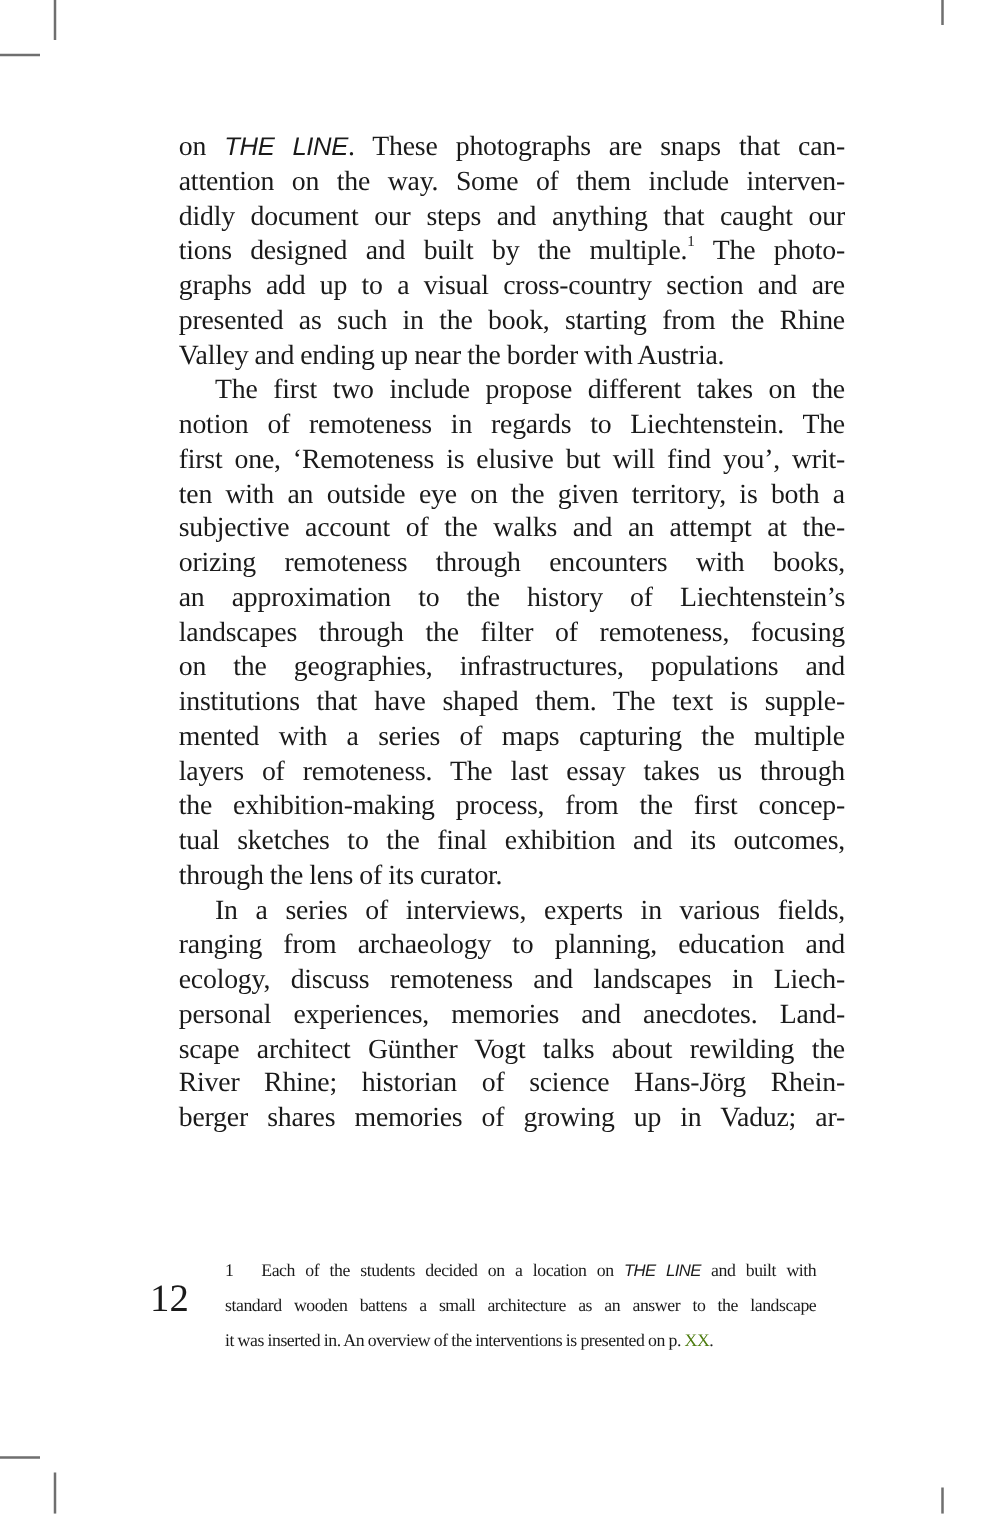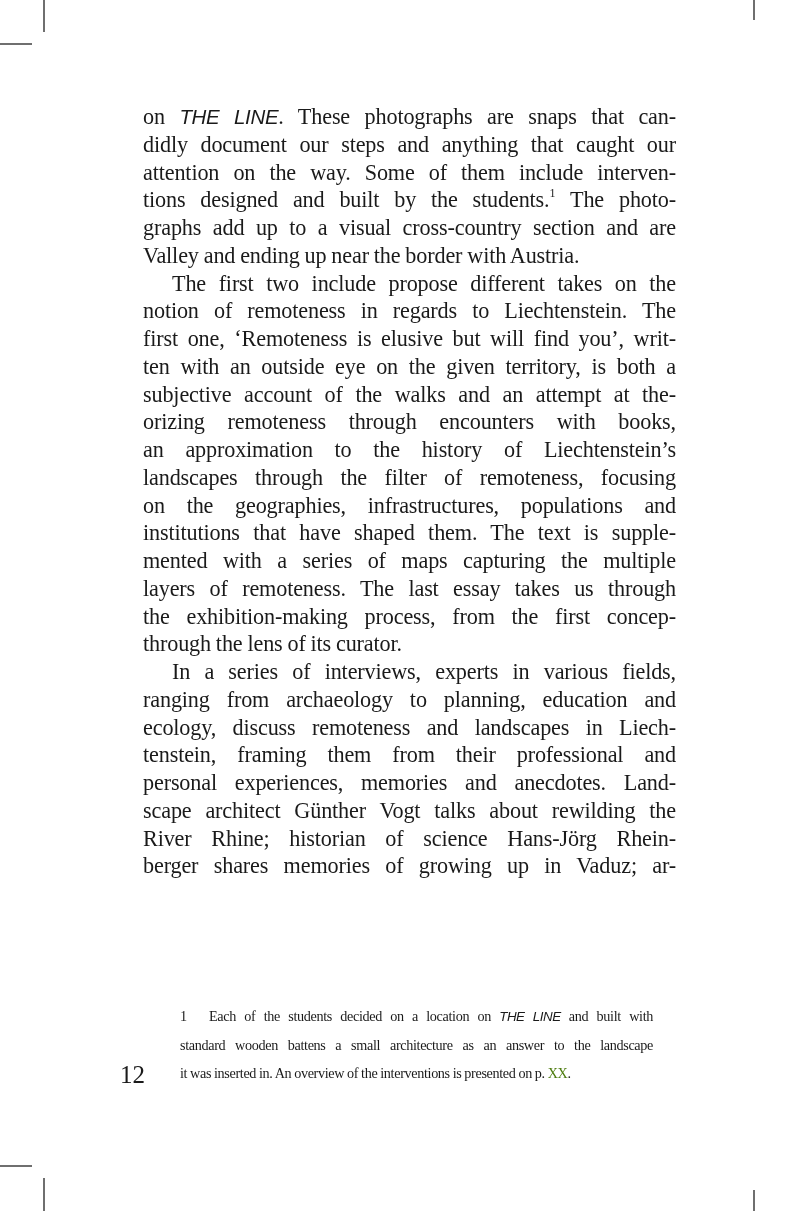--- a/index.html
+++ b/index.html
@@ -91,66 +91,66 @@
       letter-spacing: -0.5px;
     }
     .xref {
       color: #8e1a73;
     }
 
     #folio {
       position: absolute;
       left: 120px;
       top: 1024px;
-      font-size: 25px;
+      font-size: 31px;
       line-height: 30px;
       color: #1a1a1a;
-      margin-top: 36px;
     }
   </style>
 </head>
 <body>
 
 <div class="crop v" style="left:43px; top:0; height:32px;"></div>
 <div class="crop h" style="left:0; top:43px; width:32px;"></div>
 <div class="crop v" style="left:753px; top:0; height:20px;"></div>
 <div class="crop h" style="left:0; top:1165px; width:32px;"></div>
 <div class="crop v" style="left:43px; top:1178px; height:33px;"></div>
 <div class="crop v" style="left:753px; top:1190px; height:21px;"></div>
 
 <div id="page">
     <div>
       <span class="line"><span>on </span><span class="sans-italic">THE LINE</span><span>. These photographs are snaps that can-</span></span>
+      <span class="line"><span>attention on the way. Some of them include interven-</span></span>
       <span class="line"><span>didly document our steps and anything that caught our</span></span>
-      <span class="line"><span>attention on the way. Some of them include interven-</span></span>
-      <span class="line"><span>tions designed and built by the students.</span><sup class="fnref">1</sup><span> The photo-</span></span>
+      <span class="line"><span>tions designed and built by the multiple.</span><sup class="fnref">1</sup><span> The photo-</span></span>
       <span class="line"><span>graphs add up to a visual cross-country section and are</span></span>
+      <span class="line"><span>presented as such in the book, starting from the Rhine</span></span>
       <span class="line last"><span>Valley and ending up near the border with Austria.</span></span>
     </div>
     <div>
       <span class="line indent"><span>The first two include propose different takes on the</span></span>
       <span class="line"><span>notion of remoteness in regards to Liechtenstein. The</span></span>
       <span class="line"><span>first one, ‘Remoteness is elusive but will find you’, writ-</span></span>
       <span class="line"><span>ten with an outside eye on the given territory, is both a</span></span>
       <span class="line"><span>subjective account of the walks and an attempt at the-</span></span>
       <span class="line"><span>orizing remoteness through encounters with books,</span></span>
       <span class="line"><span>an approximation to the history of Liechtenstein’s</span></span>
       <span class="line"><span>landscapes through the filter of remoteness, focusing</span></span>
       <span class="line"><span>on the geographies, infrastructures, populations and</span></span>
       <span class="line"><span>institutions that have shaped them. The text is supple-</span></span>
       <span class="line"><span>mented with a series of maps capturing the multiple</span></span>
       <span class="line"><span>layers of remoteness. The last essay takes us through</span></span>
       <span class="line"><span>the exhibition-making process, from the first concep-</span></span>
+      <span class="line"><span>tual sketches to the final exhibition and its outcomes,</span></span>
       <span class="line last"><span>through the lens of its curator.</span></span>
     </div>
     <div>
       <span class="line indent"><span>In a series of interviews, experts in various fields,</span></span>
       <span class="line"><span>ranging from archaeology to planning, education and</span></span>
       <span class="line"><span>ecology, discuss remoteness and landscapes in Liech-</span></span>
-      <span class="line"><span>tenstein, framing them from their professional and</span></span>
       <span class="line"><span>personal experiences, memories and anecdotes. Land-</span></span>
       <span class="line"><span>scape architect Günther Vogt talks about rewilding the</span></span>
       <span class="line"><span>River Rhine; historian of science Hans-Jörg Rhein-</span></span>
       <span class="line"><span>berger shares memories of growing up in Vaduz; ar-</span></span>
     </div>
   </div>
 
 <div id="footnote">
     <span class="fnline"><span class="fn-num">1</span><span>Each of the students decided on a location on </span><span class="fn-italic">THE LINE</span><span> and built with</span></span>
     <span class="fnline"><span>standard wooden battens a small architecture as an answer to the landscape</span></span>

